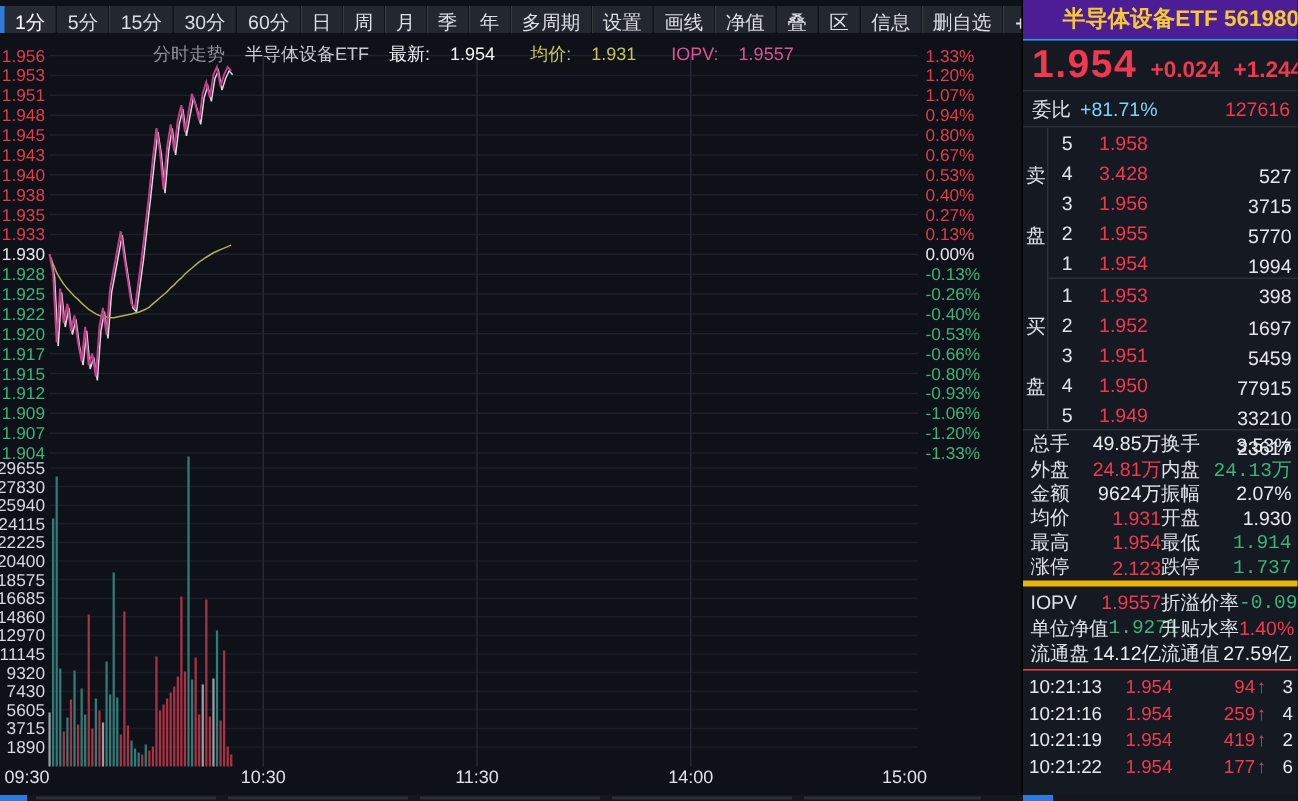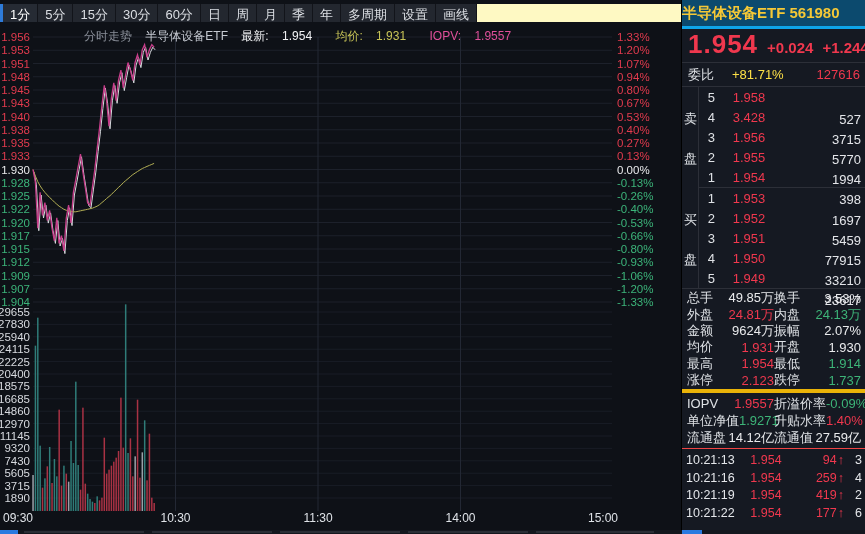--- a/index.html
+++ b/index.html
@@ -10,64 +10,64 @@
   
   #toolbar{position:absolute;left:0;top:4px;width:681px;height:22px;background:#fef9c3;display:flex;align-items:stretch;}
   .tb-item{display:flex;align-items:center;padding:0 7px;font-size:13px;color:#dcdfe4;background:#23272f;
            border-right:1px solid #12141a;cursor:pointer;white-space:nowrap;}
   .tb-item.active{border-left:3px solid #2e7bd9;background:#262b34;color:#fff;}
   #tb-right{margin-left:auto;display:flex;}
   .tb-item.icon{padding:0 8px;font-weight:bold;}
 
   
   #chart-wrap{position:absolute;left:0;top:22px;width:681px;height:508px;background:#0e1117;}
-  #chart-header{position:absolute;left:84px;top:6px;font-size:12px;z-index:3;white-space:nowrap;}
+  #chart-header{position:absolute;left:102px;top:6px;font-size:12px;z-index:3;white-space:nowrap;}
   #chart-header span{margin-right:10px;}
   .h-mode{color:#8a8f99;}
   .h-name{color:#c6cad2;}
   .h-latest{color:#f2f3f5;}
   .h-avg{color:#c8c457;}
   .h-iopv{color:#e0509a;}
   #chart-svg{position:absolute;left:0;top:0;}
 
   
   #bottom-strip{position:absolute;left:0;bottom:0;width:865px;height:4px;background:#14171e;}
   .thumb{position:absolute;top:0;height:4px;background:#2a7ae0;}
   #strip-track{position:absolute;left:24px;top:1px;width:630px;height:2px;
      background:repeating-linear-gradient(90deg,#2a2e36 0 120px,#14171e 120px 128px);}
 
   
   #quote{position:absolute;left:681px;top:0;width:184px;height:530px;background:#151922;border-left:1px solid #000;
          font-size:13px;display:flex;flex-direction:column;}
-  #qp-title{height:26px;line-height:26px;text-align:left;color:#f5c836;font-weight:bold;font-size:15px;
-            background:#0c4a6e;border-bottom:3px solid #0ea5e9;flex:none;}
+  #qp-title{height:26px;line-height:26px;text-align:right;color:#f5c836;font-weight:bold;font-size:15px;
+            background:#4c1d95;border-bottom:1px solid #0ea5e9;flex:none;}
   #qp-price{height:33px;display:flex;align-items:baseline;padding:0 6px;border-bottom:1px solid #2c2f38;flex:none;}
   #qp-price .big{font-size:26px;font-weight:bold;color:#f0384e;letter-spacing:1px;}
   #qp-price .chg{font-size:15px;color:#f0384e;margin-left:9px;font-weight:bold;}
   #qp-weibi{height:23px;display:flex;align-items:center;padding:0 6px;border-bottom:1px solid #2c2f38;flex:none;}
   #qp-weibi .lbl{color:#dfe2e6;}
-  #qp-weibi .val{color:#fde047;margin-left:18px;}
+  #qp-weibi .val{color:#7dd3fc;margin-left:6px;}
   #qp-weibi .diff{color:#f0384e;margin-left:auto;}
 
   #qp-book{display:flex;border-bottom:1px solid #2c2f38;flex:none;}
   #book-side{width:16px;position:relative;border-right:1px solid #2c2f38;flex:none;}
   #book-side span{position:absolute;left:2px;color:#dfe2e6;font-size:13px;}
   #book-rows{flex:1;}
   .book-row{height:20px;display:flex;align-items:center;cursor:pointer;}
   .book-row .lv{width:16px;text-align:right;color:#dfe2e6;flex:none;}
   .book-row .bp{width:68px;text-align:center;color:#f0384e;flex:none;}
   .book-row .bq{flex:1;text-align:right;padding-right:5px;color:#e4e6ea;margin-top:44px;}
   #book-mid{height:0;border-top:1px solid #2c2f38;}
 
   .qp-grid{padding:1px 5px;flex:none;}
   .g-row{height:16.4px;display:flex;align-items:center;}
   .g-half{width:50%;display:flex;align-items:center;}
   .g-lbl{color:#dfe2e6;white-space:nowrap;}
   .g-val{flex:1;text-align:right;white-space:nowrap;}
-  .r{color:#f0384e;} .g{color:#3db478;} .w{color:#e9eaec;}
+  .r{color:#f0384e;} .g{color:#3db478;font-family:Liberation Mono, monospace;} .w{color:#e9eaec;}
   #qp-iopv{border-top:4px solid #eab308;padding:2px 5px;}
   #qp-iopv .g-row{height:17px;}
 
   #qp-ticks{border-top:1px solid #ef4444;padding:2px 4px 0 4px;flex:1;}
   .tick-row{height:17.6px;display:flex;align-items:center;font-size:12.5px;}
   .t-time{width:56px;color:#e4e6ea;flex:none;}
   .t-price{width:48px;text-align:center;color:#f0384e;flex:none;}
   .t-vol{flex:1;text-align:right;color:#f0384e;}
   .t-arrow{color:#f0384e;font-weight:bold;margin-left:1px;}
   .t-cnt{width:18px;text-align:right;color:#e4e6ea;flex:none;}
@@ -85,20 +85,30 @@
         <div class="tb-item">30分</div>
         <div class="tb-item">60分</div>
         <div class="tb-item">日</div>
         <div class="tb-item">周</div>
         <div class="tb-item">月</div>
         <div class="tb-item">季</div>
         <div class="tb-item">年</div>
         <div class="tb-item">多周期</div>
         <div class="tb-item">设置</div>
         <div class="tb-item">画线</div>
+      </div>
+    <div id="tb-right">
+        <div class="tb-item">净值</div>
+        <div class="tb-item">叠</div>
+        <div class="tb-item">区</div>
+        <div class="tb-item">信息</div>
+        <div class="tb-item">删自选</div>
+        <div class="tb-item icon">+</div>
+        <div class="tb-item icon">—</div>
+        <div class="tb-item icon">→|</div>
       </div>
   </div>
 
   <div id="chart-wrap">
     <div id="chart-header">
       <span class="h-mode">分时走势</span>
       <span class="h-name">半导体设备ETF</span>
       <span class="h-latest">
         <span>最新:</span>
         <span>1.954</span>

